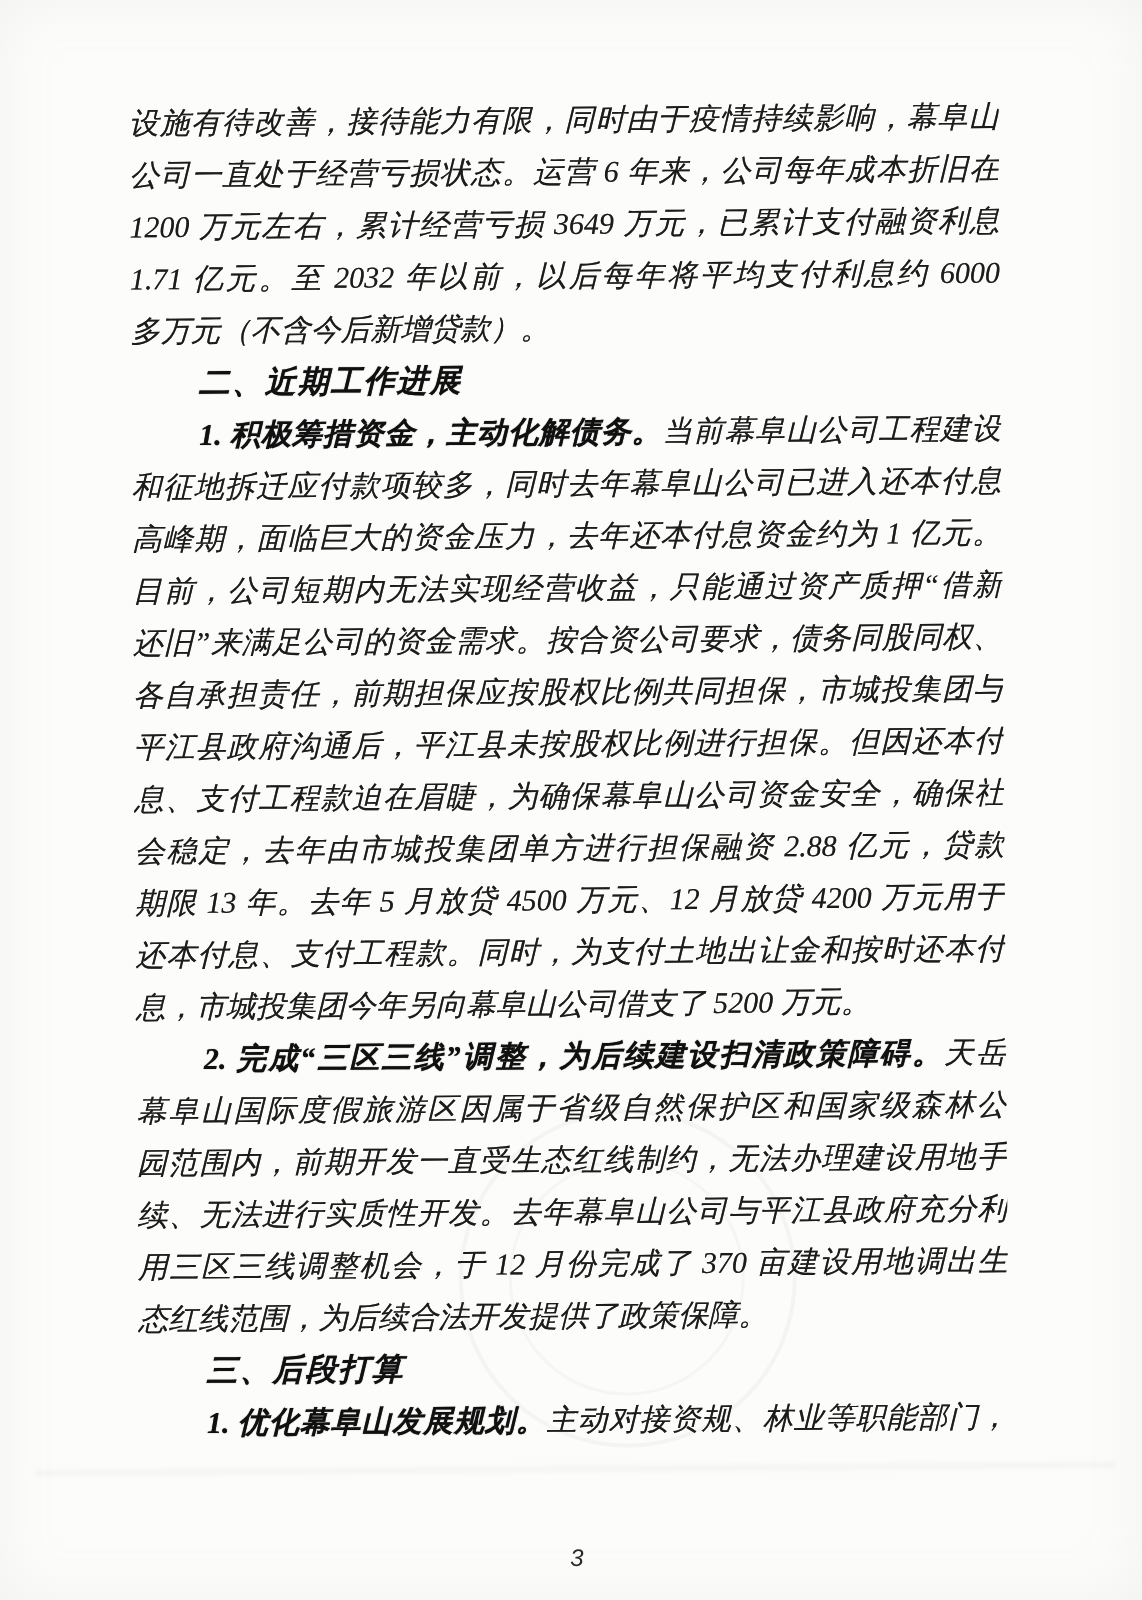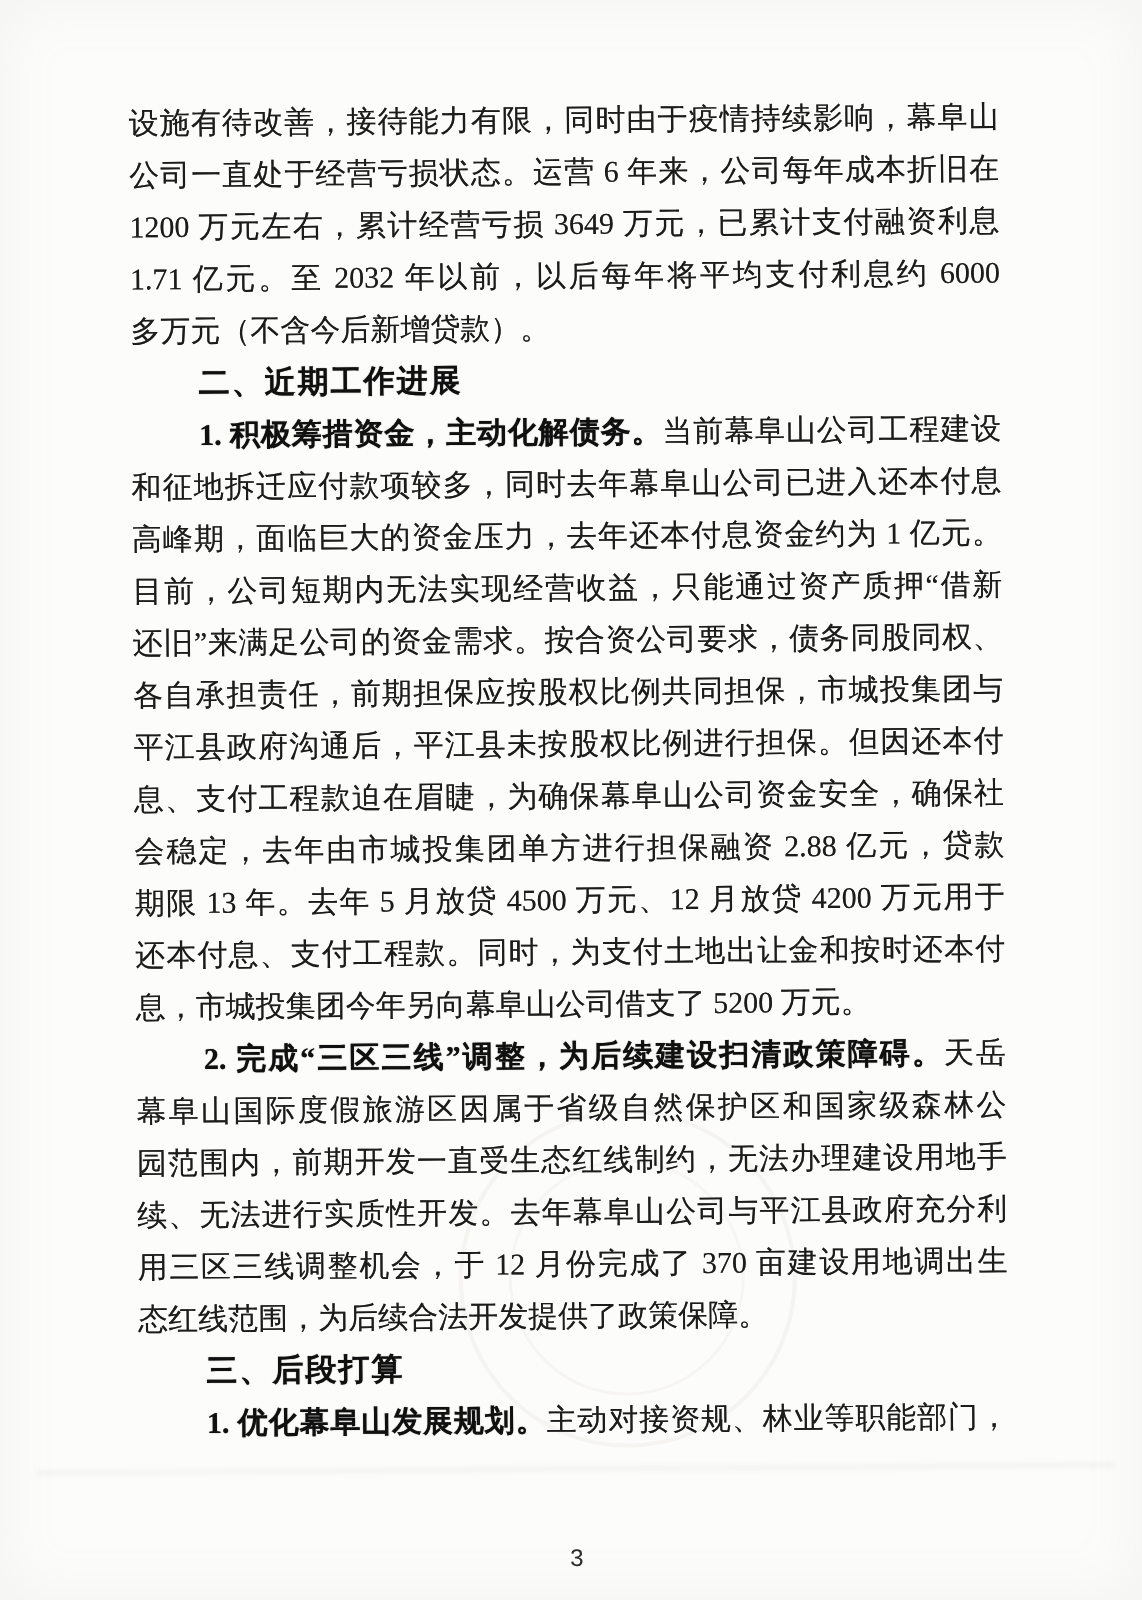--- a/index.html
+++ b/index.html
@@ -8,20 +8,21 @@
     background: #ffffff;
   }
   .scan-page {
     position: relative;
     width: 1142px;
     height: 1600px;
     background: #fcfcfa;
     overflow: hidden;
     color: #1c1c1c;
     font-family: "Liberation Serif", "DejaVu Serif", serif;
+    font-style: italic;
   }
   
   .scan-page::after {
     content: "";
     position: absolute;
     inset: 0;
     pointer-events: none;
     box-shadow: inset 0 0 60px rgba(160,160,155,0.10);
   }
   .content {

